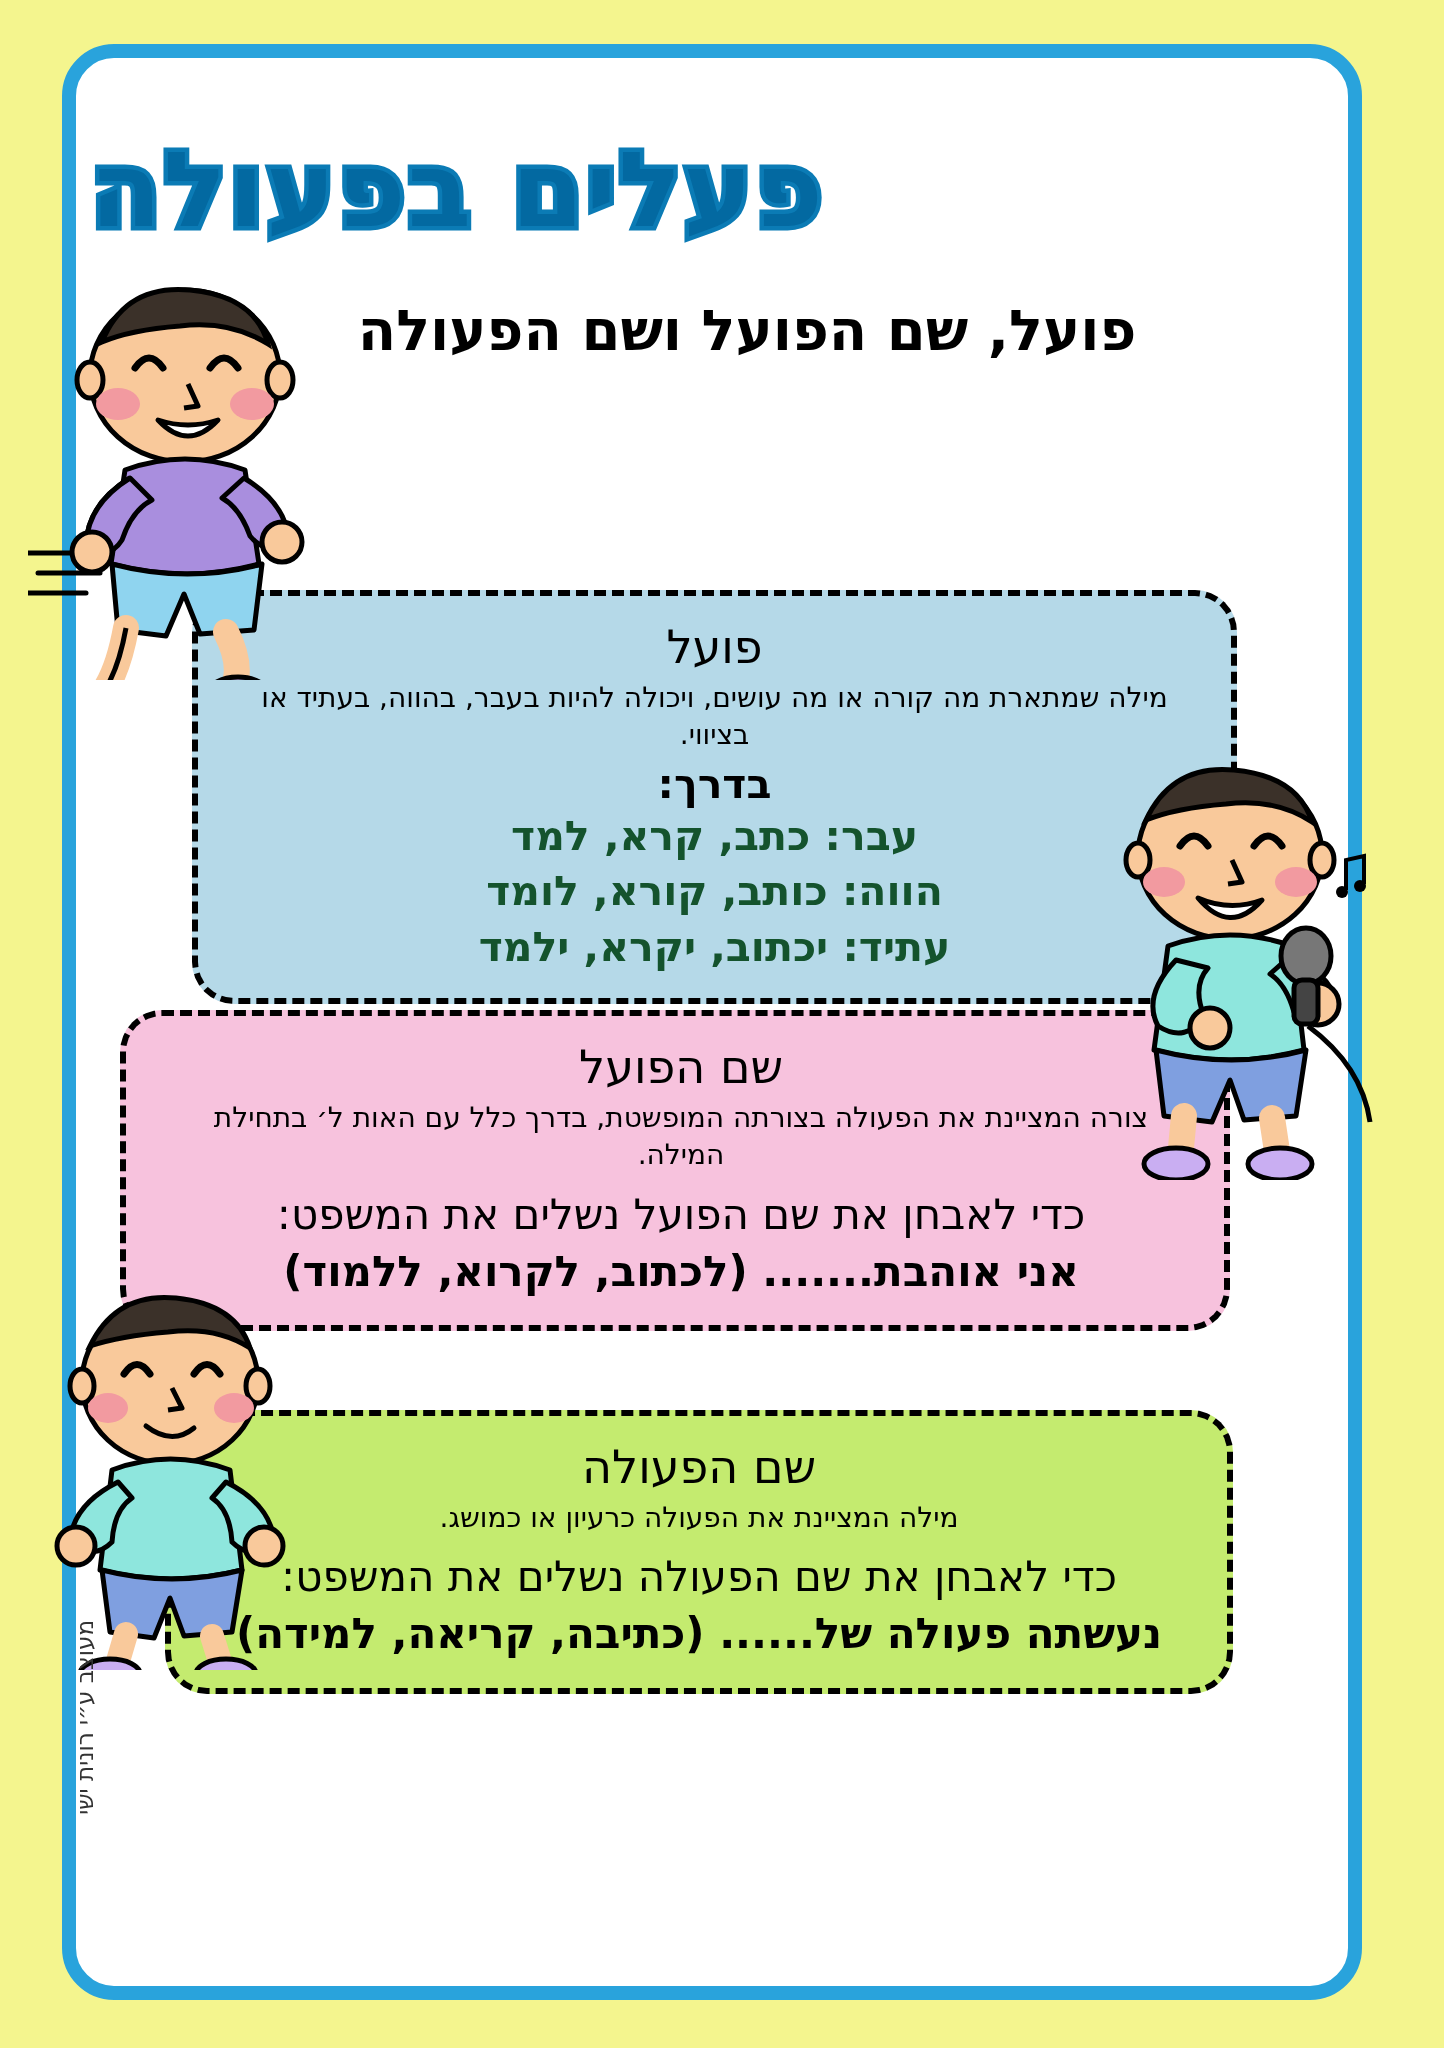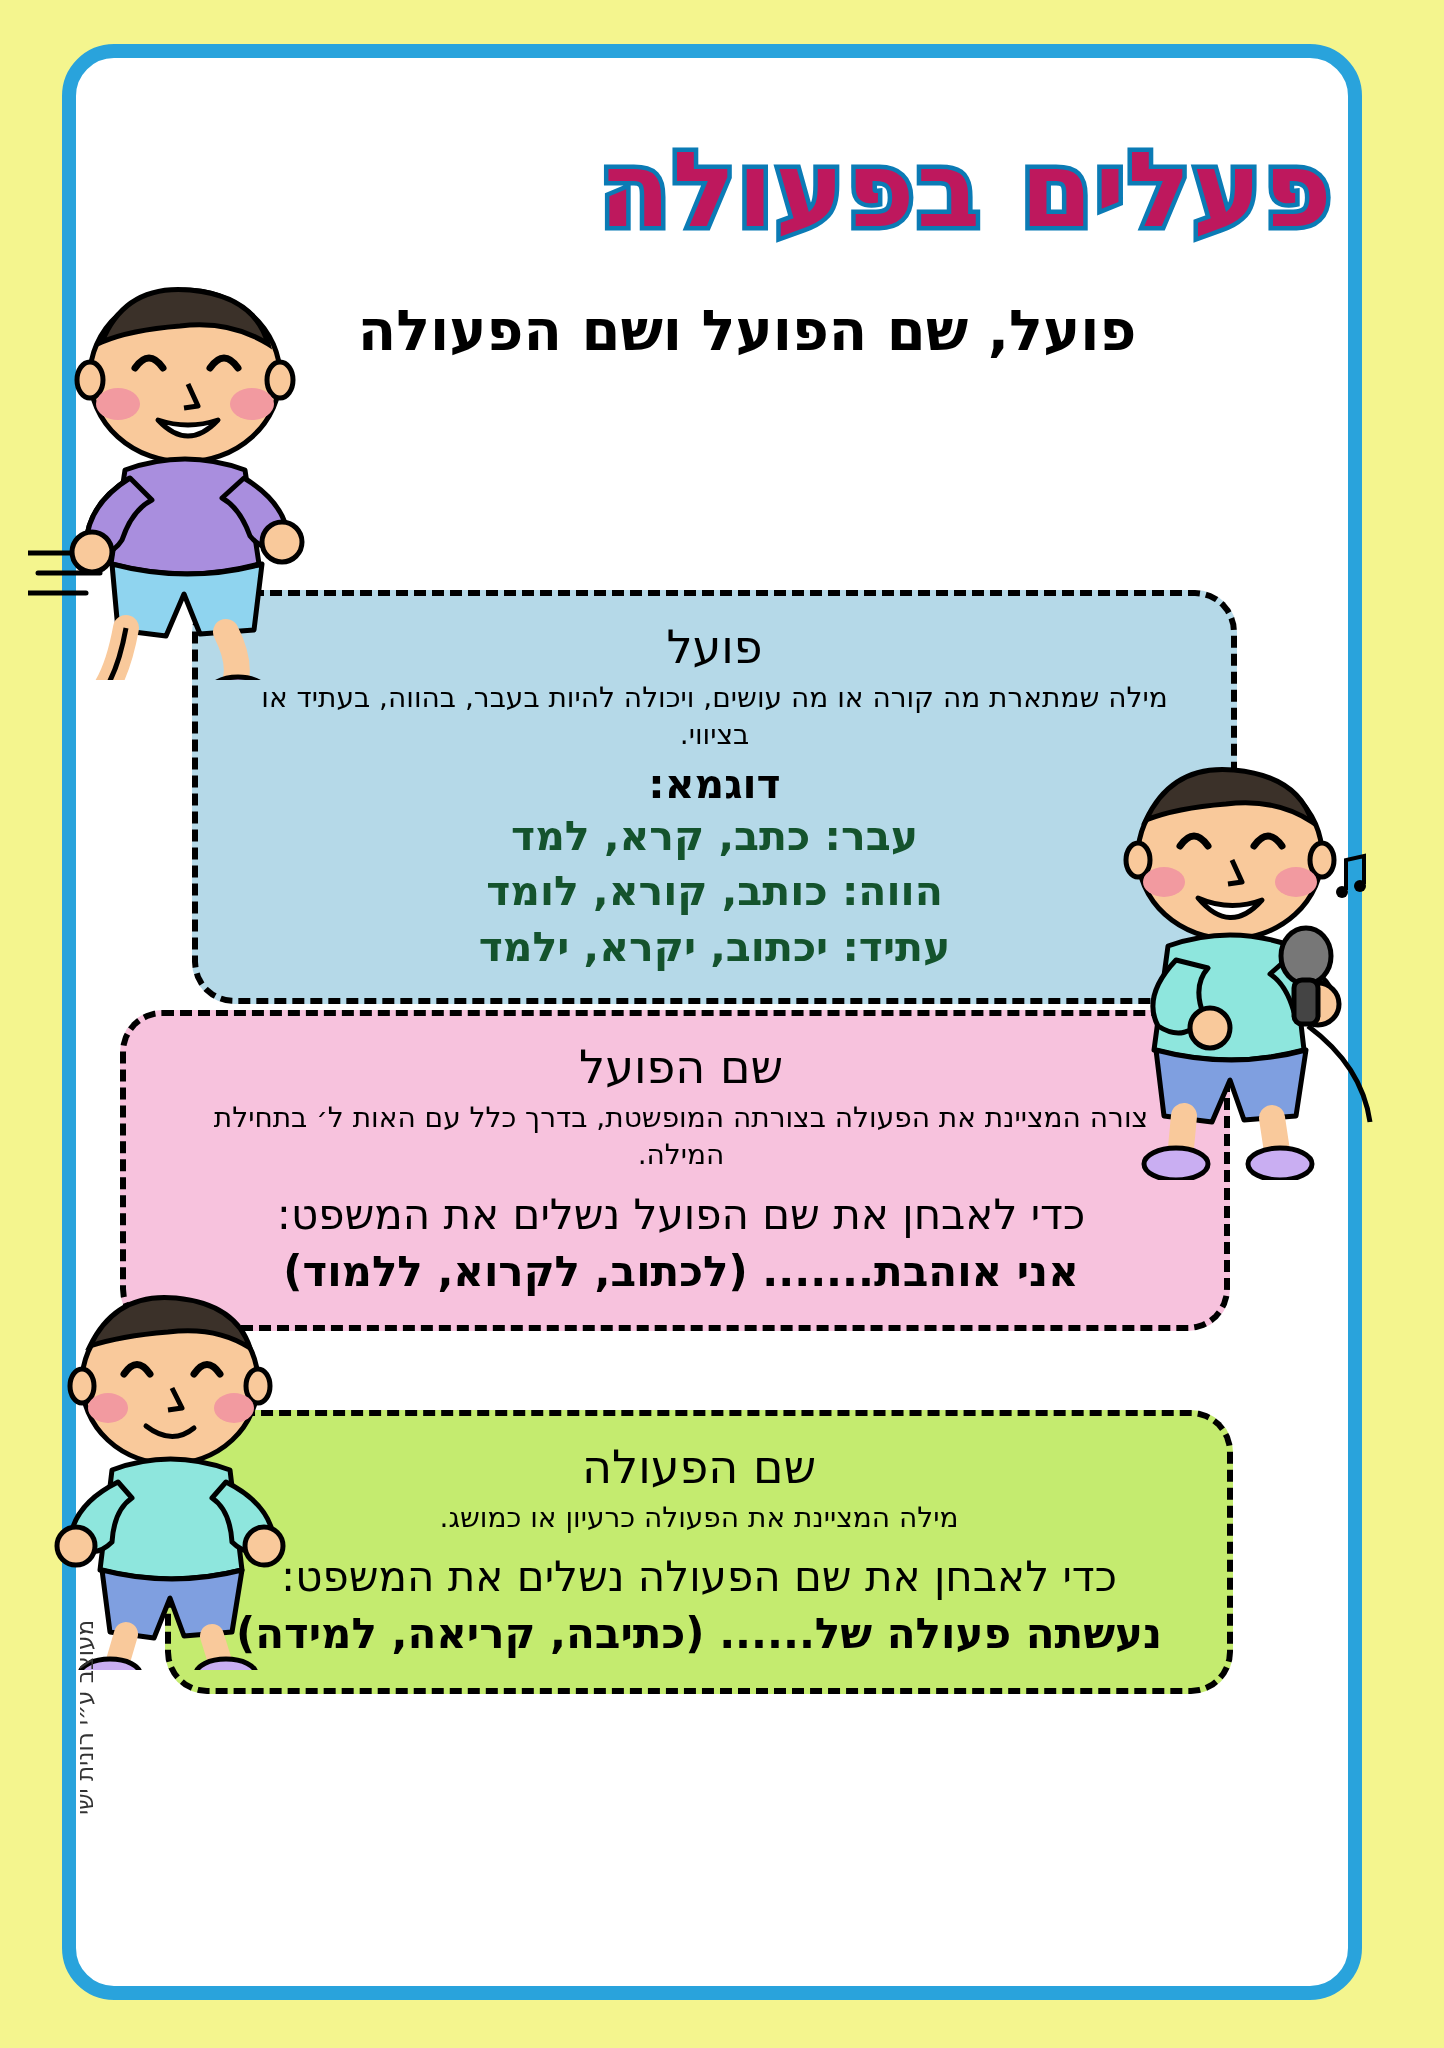--- a/index.html
+++ b/index.html
@@ -39,25 +39,25 @@
     width: 1244px;
     height: 1904px;
   }
 
   
   .title {
     position: absolute;
     top: 66px;
     left: 0;
     width: 1244px;
-    text-align: right;
+    text-align: left;
     font-size: 104px;
     font-weight: bold;
     letter-spacing: 2px;
-    color: #be185d;
+    color: #0369a1;
     -webkit-text-stroke: 9px #0b7bb5;
     paint-order: stroke fill;
     direction: rtl;
     line-height: 1.05;
     white-space: nowrap;
   }
 
   .subtitle {
     position: absolute;
     top: 228px;
@@ -157,21 +157,21 @@
   <div class="frame"></div>
 
   <div class="inner">
 
     <div class="title">פעלים בפעולה</div>
     <div class="subtitle">פועל, שם הפועל ושם הפעולה</div>
 
     <div class="box blue">
       <div class="box-title">פועל</div>
       <div class="box-desc">מילה שמתארת מה קורה או מה עושים, ויכולה להיות בעבר, בהווה, בעתיד או בציווי.</div>
-      <div class="box-label">דוגמא:</div>
+      <div class="box-label">בדרך:</div>
       <div class="box-line">עבר: כתב, קרא, למד</div>
       <div class="box-line">הווה: כותב, קורא, לומד</div>
       <div class="box-line">עתיד: יכתוב, יקרא, ילמד</div>
     </div>
 
     <div class="box pink">
       <div class="box-title">שם הפועל</div>
       <div class="box-desc">צורה המציינת את הפעולה בצורתה המופשטת, בדרך כלל עם האות ל׳ בתחילת המילה.</div>
       <div class="box-rule">כדי לאבחן את שם הפועל נשלים את המשפט:</div>
       <div class="box-example">אני אוהבת....... (לכתוב, לקרוא, ללמוד)</div>

